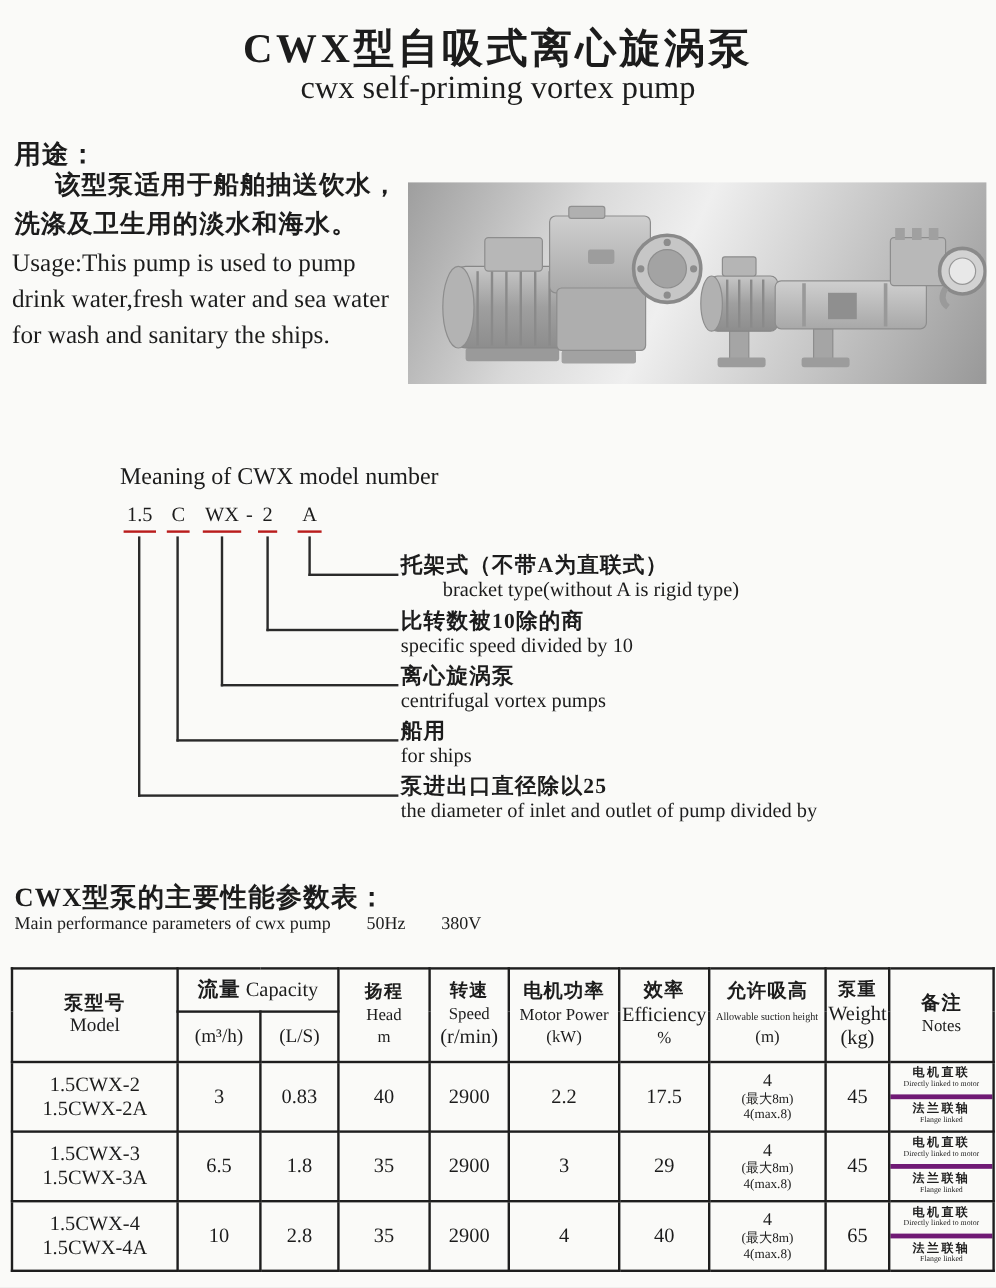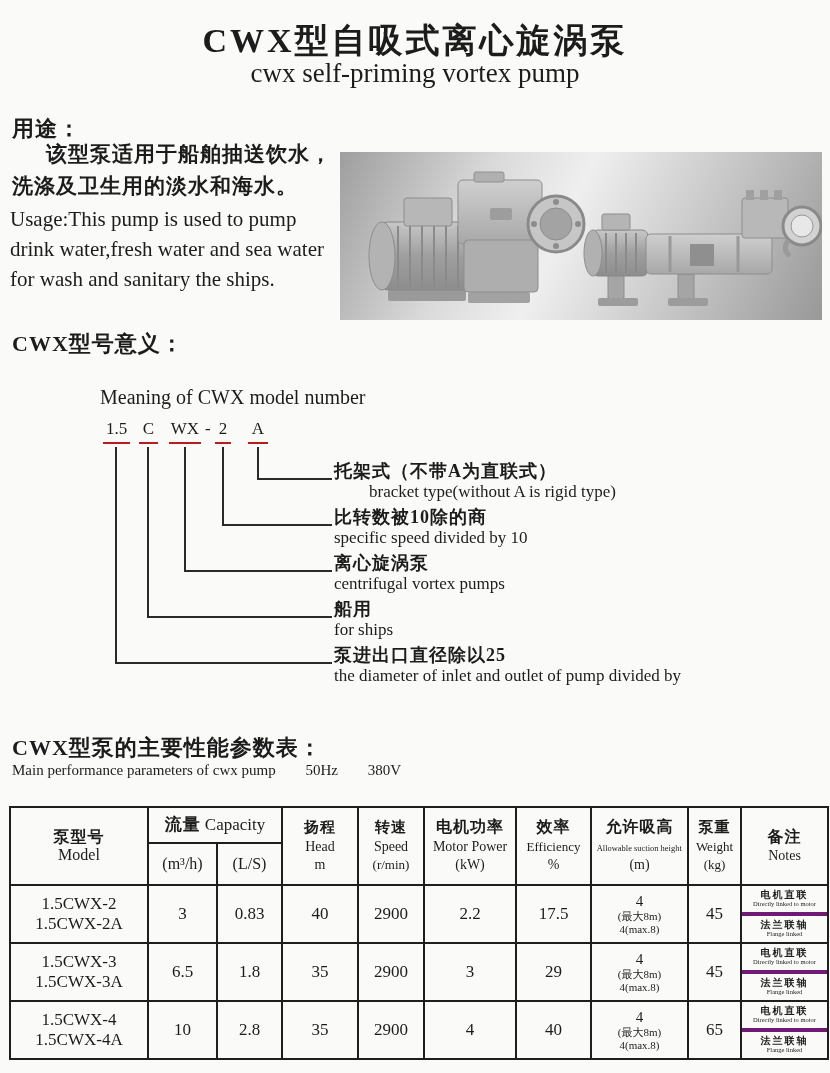--- a/index.html
+++ b/index.html
@@ -30,21 +30,21 @@
   .param-head{top:733px;left:12px;}
   .param-sub{top:762px;left:12px;font-size:15px;}
   .param-sub span{margin-right:26px;}
   table.perf{position:absolute;top:806px;left:9px;width:818px;border-collapse:collapse;table-layout:fixed;}
   table.perf td{border:2px solid #1e1e1e;text-align:center;vertical-align:middle;padding:0;line-height:1.15;}
   tr.hrow1 td{height:34px;}
   tr.hrow2 td{height:40px;}
   tr.drow td{height:56px;font-size:17px;}
   .hcn{font-size:16px;font-weight:600;letter-spacing:1px;}
   .hen{font-size:14px;}
-  .hen-sm{font-size:13px;}
+  .hen-sm{font-size:17px;}
   .hen-xs{font-size:9px;display:inline-block;transform:scaleX(.94);white-space:nowrap;}
   .cap-line{font-size:17px;}
   td.model-cell{text-align:left;padding-left:8px;font-size:16px;line-height:1.25;}
   .suction-cell{line-height:1.12;}
   .suction-cell .l1{font-size:15px;}
   .suction-cell .l2,.suction-cell .l3{font-size:11px;}
   td.notes-cell{vertical-align:top;}
   .note-half{height:26px;display:flex;flex-direction:column;justify-content:center;line-height:1.05;}
   .note-top{border-bottom:4px solid #701a75;}
   .note-cn{font-size:10px;font-weight:600;letter-spacing:2px;}
@@ -125,21 +125,20 @@
         <rect x="406" y="38" width="8" height="10" fill="#a0a0a0"></rect>
           <rect x="420" y="38" width="8" height="10" fill="#a0a0a0"></rect>
           <rect x="434" y="38" width="8" height="10" fill="#a0a0a0"></rect>
         <circle cx="462" cy="74" r="19" fill="#d2d2d2" stroke="#8a8a8a" stroke-width="3"></circle>
         <circle cx="462" cy="74" r="11" fill="#e8e8e8" stroke="#979797"></circle>
         <path d="M448 88 q-6 10 2 16" fill="none" stroke="#9a9a9a" stroke-width="5"></path>
       </g>
     </svg>
   </div>
 
-  <div class="abs sec-head meaning-head">CWX型号意义：</div>
   <div class="abs meaning-sub">Meaning of CWX model number</div>
 
   <span class="code-token" style="left:103px;width:27px;">1.5</span>
   <span class="code-token" style="left:139px;width:19px;">C</span>
   <span class="code-token" style="left:169px;width:32px;">WX</span>
   <span class="code-sep" style="left:205px;">-</span>
   <span class="code-token" style="left:215px;width:16px;">2</span>
   <span class="code-token" style="left:248px;width:20px;">A</span>
 
   <div class="vline" style="left:115px;top:447px;height:217px;"></div>

